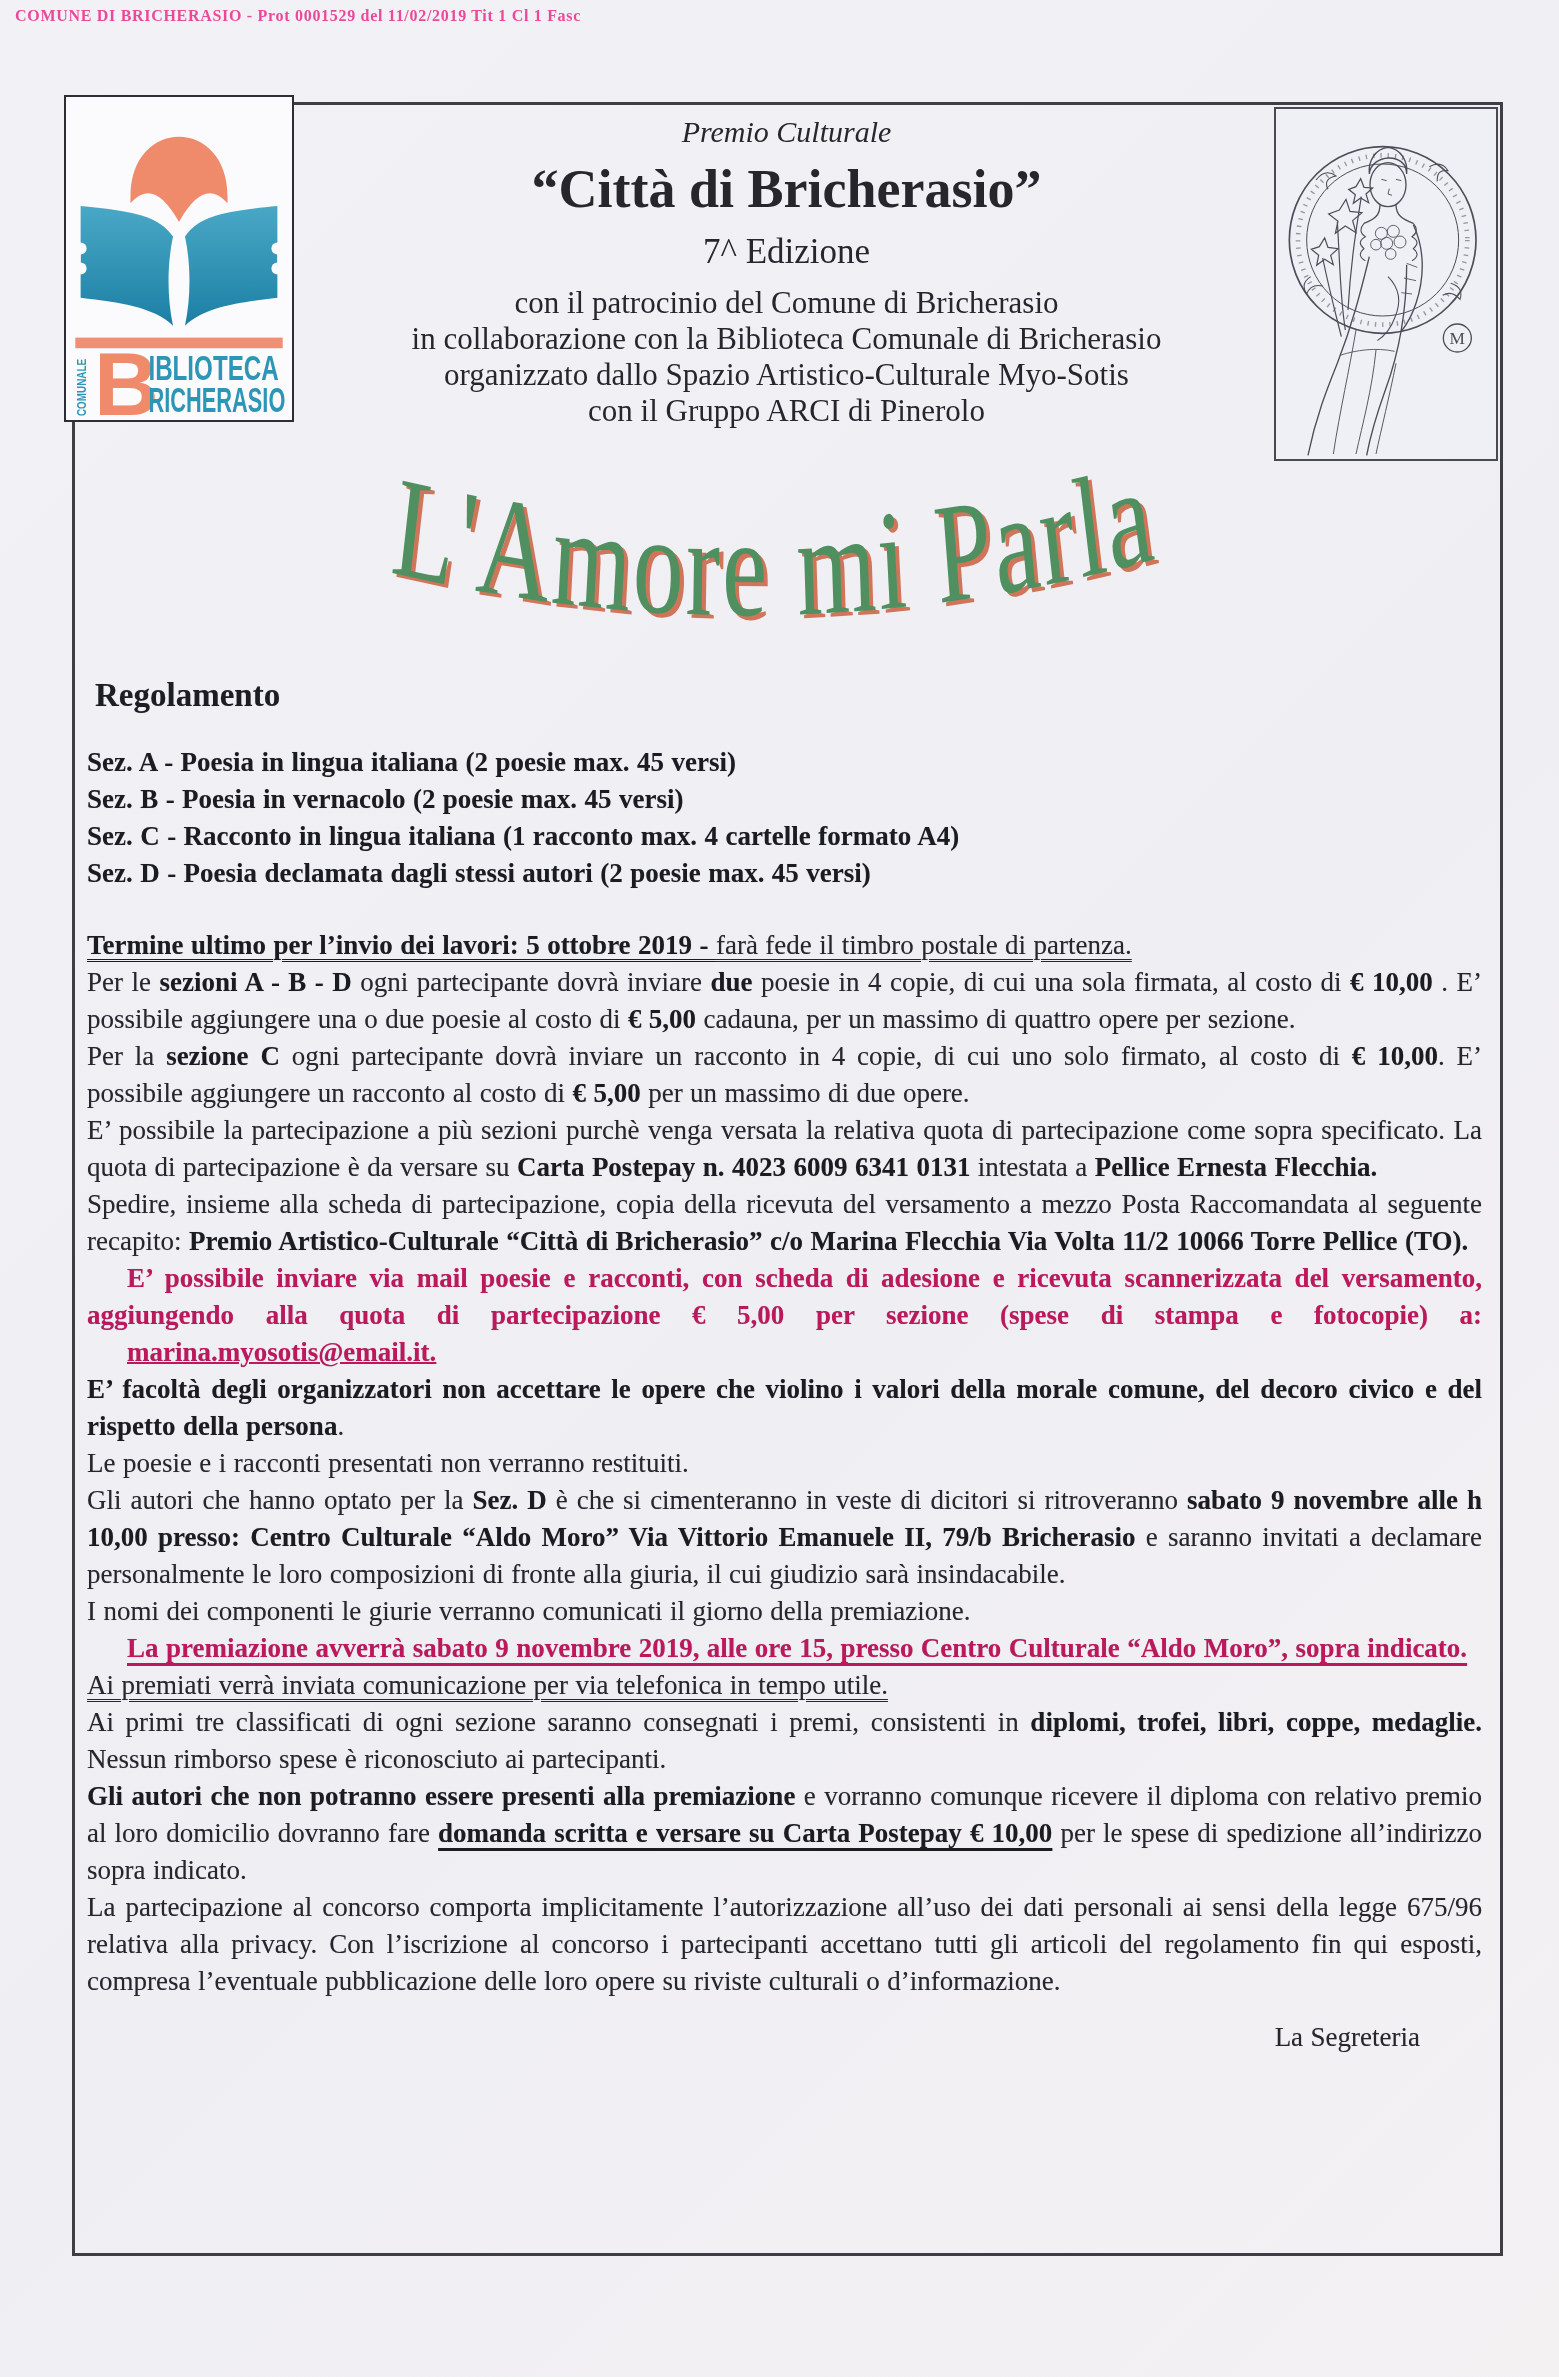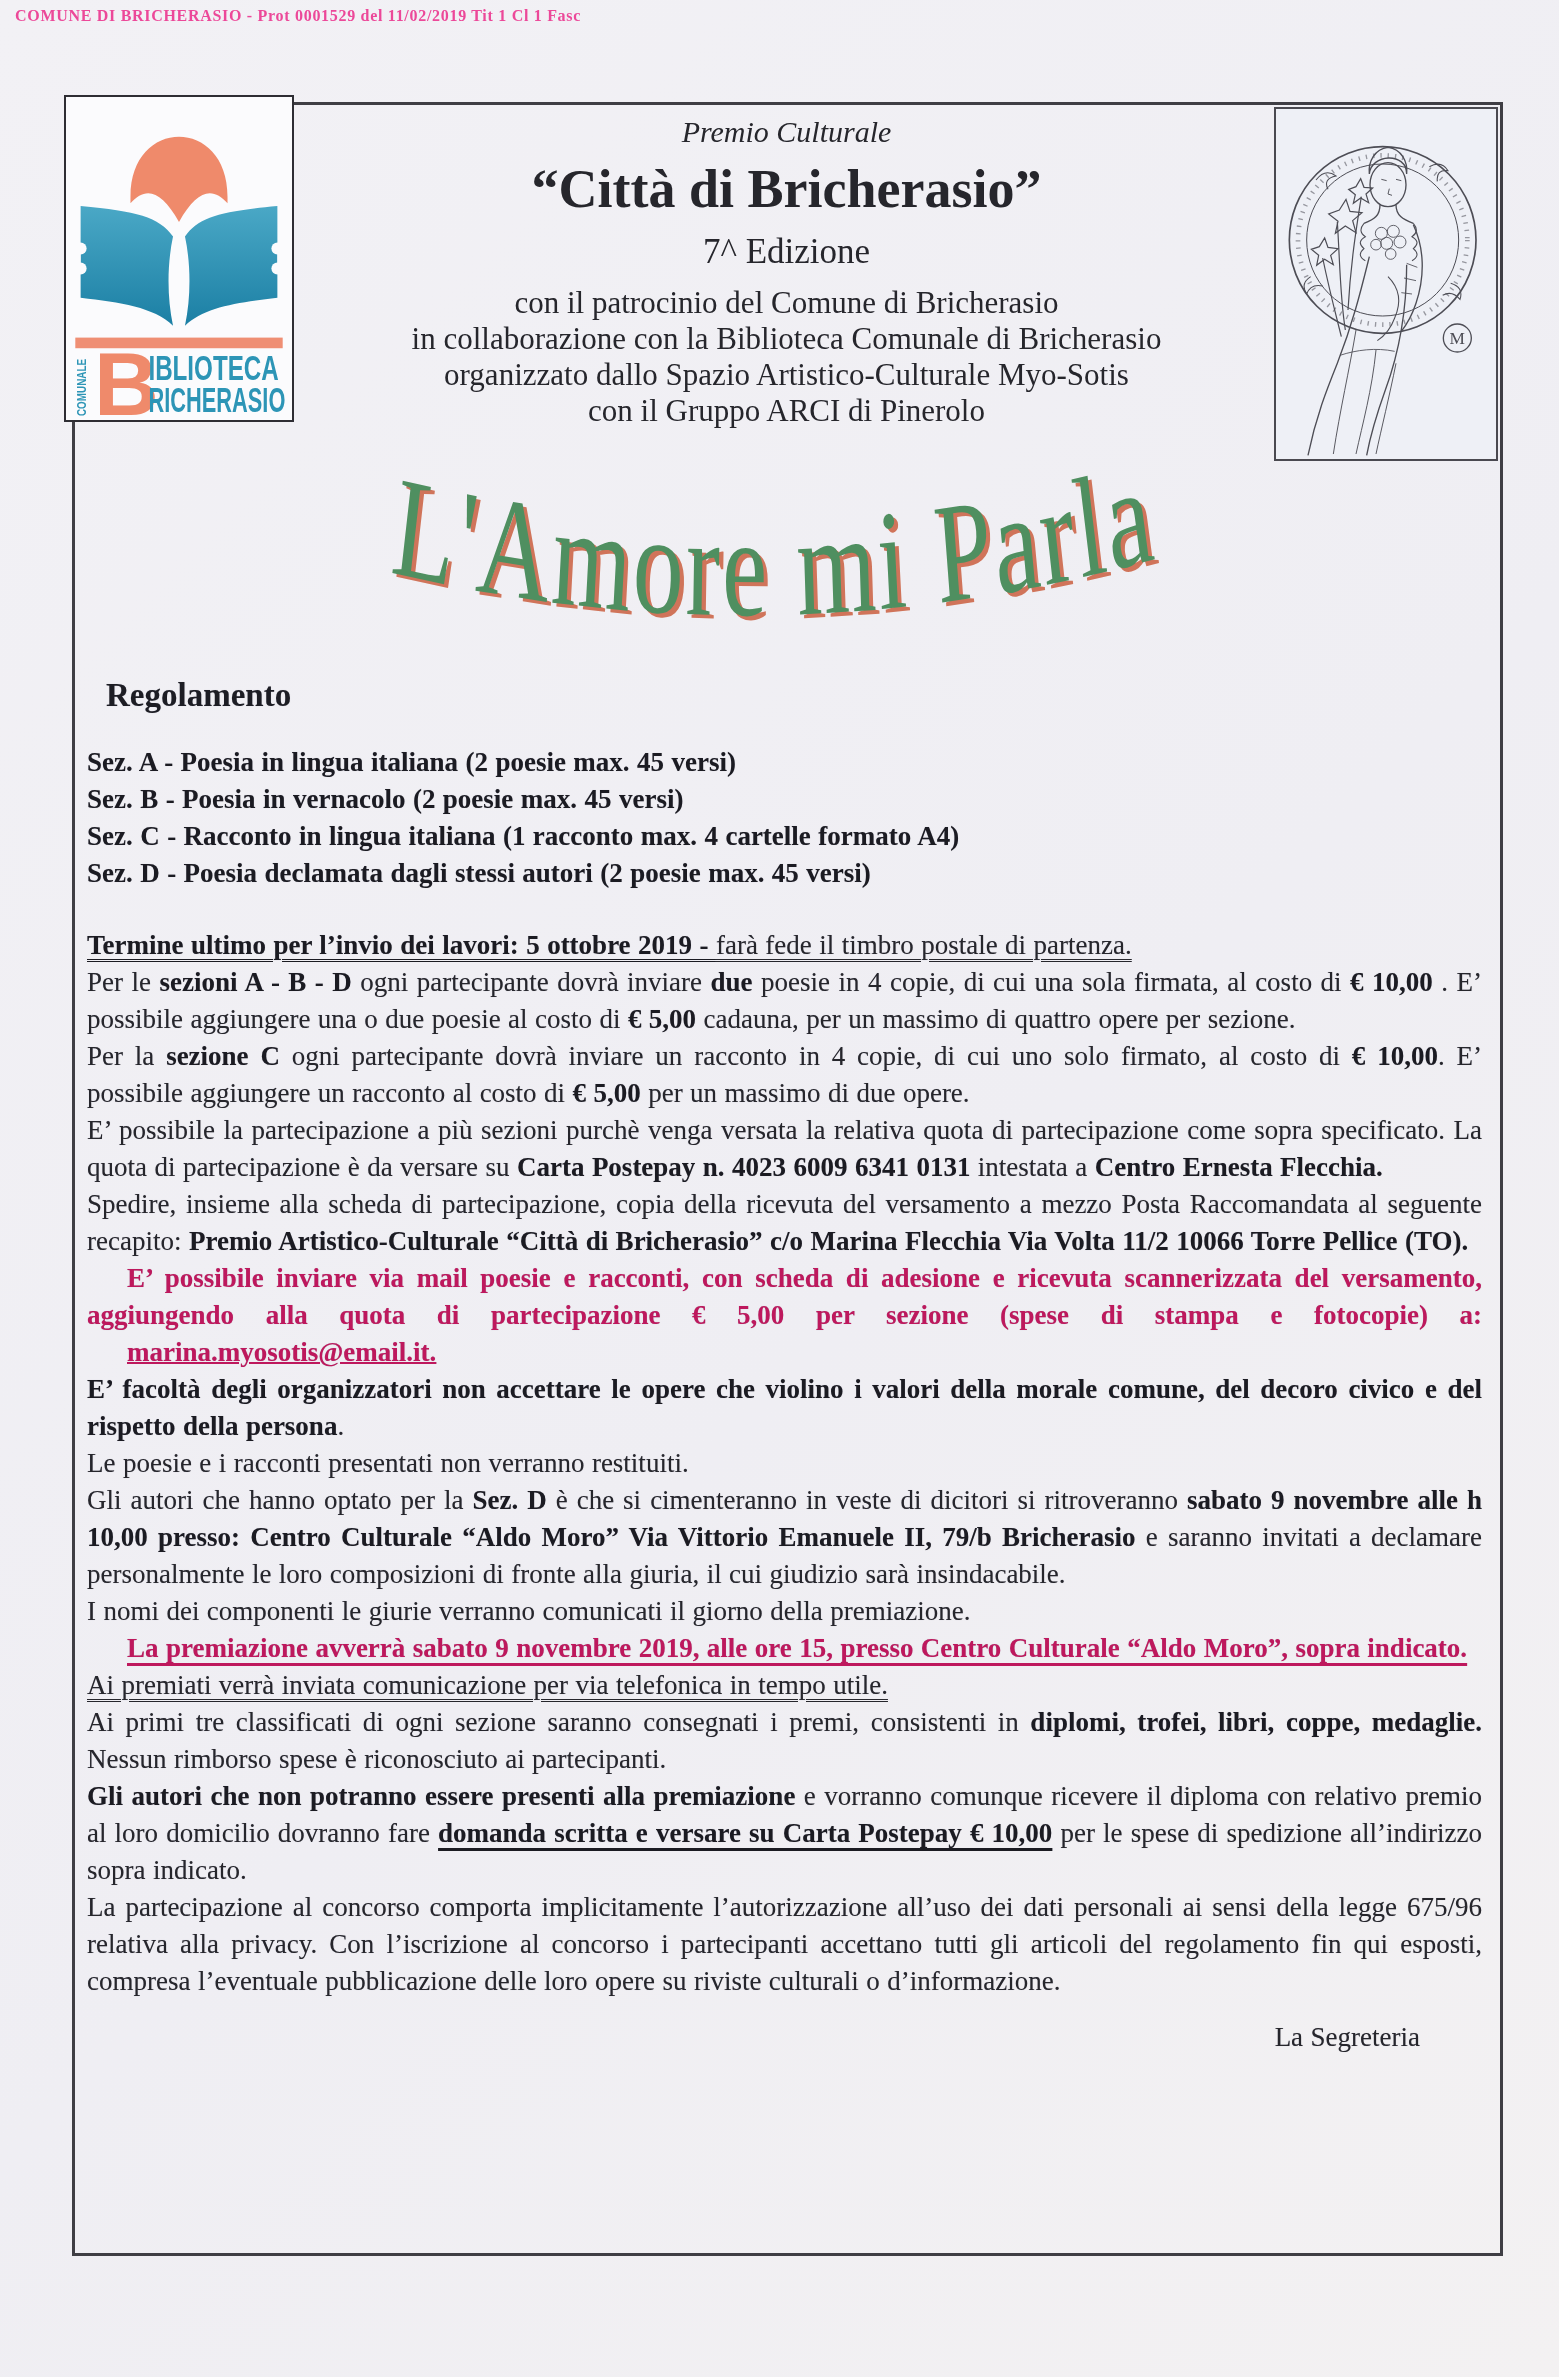--- a/index.html
+++ b/index.html
@@ -44,21 +44,21 @@
   .arc-main{fill:#4f8f60;}
   .arc-wrap text{
     font-family:"Liberation Serif",serif;font-size:150px;letter-spacing:4px;
   }
   
   .content{
     position:absolute;left:87px;top:677px;width:1395px;z-index:2;
     font-size:27px;line-height:37px;
     text-shadow:0 0 0.7px rgba(40,40,70,.30);
   }
-  .reg-head{font-size:33px;font-weight:bold;margin:0 0 30px 19px;color:#1d1d24;}
+  .reg-head{font-size:33px;font-weight:bold;margin:0 0 30px 8px;color:#1d1d24;}
   .para{margin:0;text-align:justify;word-spacing:0.7px;}
   .para.right{text-align:right;padding-right:62px;}
   .b{font-weight:bold;color:#1b1b22;}
   .red{color:#be185d;margin-left:40px;}
   .u{text-decoration-line:underline;text-decoration-thickness:2px;}
   .ud{text-decoration-line:underline;text-decoration-style:double;text-decoration-thickness:1.4px;text-underline-offset:5.4px;}
   .uu{text-decoration-line:underline;text-decoration-thickness:3.4px;text-underline-offset:6.1px;}
   .spacer{width:100%;}
 </style>
 </head>
@@ -176,21 +176,21 @@
   <h2 class="reg-head">Regolamento</h2>
   <div>
       <p class="para"><span class="b">Sez. A  - Poesia in lingua italiana (2 poesie max. 45 versi)</span></p>
       <p class="para"><span class="b">Sez. B  - Poesia in vernacolo (2 poesie max. 45 versi)</span></p>
       <p class="para"><span class="b">Sez. C -  Racconto in lingua italiana (1 racconto max. 4 cartelle formato A4)</span></p>
       <p class="para"><span class="b">Sez. D -  Poesia declamata dagli stessi autori (2 poesie max. 45 versi)</span></p>
       <div class="spacer" style="height: 35px;"></div>
       <p class="para"><span class="b ud">Termine ultimo per l’invio dei lavori: 5 ottobre 2019 - </span><span class="ud">farà fede il timbro postale di partenza.</span></p>
       <p class="para"><span>Per le </span><span class="b">sezioni A - B - D</span><span> ogni partecipante dovrà inviare </span><span class="b">due</span><span> poesie in 4 copie, di cui una sola firmata, al costo di </span><span class="b">€ 10,00</span><span> . E’ possibile aggiungere una o due poesie al costo di </span><span class="b">€ 5,00</span><span> cadauna, per un massimo di quattro opere per sezione.</span></p>
       <p class="para"><span>Per la </span><span class="b">sezione C</span><span> ogni partecipante dovrà inviare un racconto in 4 copie, di cui uno solo firmato, al costo di </span><span class="b">€ 10,00</span><span>. E’ possibile aggiungere un racconto al costo di </span><span class="b">€ 5,00</span><span> per un massimo di due opere.</span></p>
-      <p class="para"><span>E’ possibile la partecipazione a più sezioni purchè venga versata la relativa quota di partecipazione come sopra specificato. La quota di partecipazione è da versare su </span><span class="b">Carta Postepay n.  4023 6009 6341 0131</span><span> intestata a </span><span class="b">Centro Ernesta Flecchia.</span></p>
+      <p class="para"><span>E’ possibile la partecipazione a più sezioni purchè venga versata la relativa quota di partecipazione come sopra specificato. La quota di partecipazione è da versare su </span><span class="b">Carta Postepay n.  4023 6009 6341 0131</span><span> intestata a </span><span class="b">Pellice Ernesta Flecchia.</span></p>
       <p class="para"><span>Spedire, insieme alla scheda di partecipazione, copia della ricevuta del versamento a mezzo Posta Raccomandata al seguente recapito:  </span><span class="b">Premio Artistico-Culturale “Città di Bricherasio” c/o Marina Flecchia Via Volta 11/2 10066 Torre Pellice (TO).</span></p>
       <p class="para"><span class="b red">E’ possibile inviare via mail   poesie e racconti, con   scheda di adesione e ricevuta scannerizzata del versamento, aggiungendo alla quota di partecipazione € 5,00 per sezione (spese di stampa e fotocopie) a: </span><span class="b red u">marina.myosotis@email.it.</span></p>
       <p class="para"><span class="b">E’ facoltà degli organizzatori non accettare le opere che violino i valori della morale comune, del decoro civico e del rispetto della persona</span><span>.</span></p>
       <p class="para"><span>Le poesie e i racconti   presentati non verranno restituiti.</span></p>
       <p class="para"><span>Gli autori che hanno optato per la </span><span class="b">Sez.  D</span><span> è che si cimenteranno in veste di dicitori si ritroveranno </span><span class="b">sabato 9 novembre alle h 10,00 presso:  Centro   Culturale “Aldo Moro” Via Vittorio Emanuele II, 79/b Bricherasio</span><span> e saranno invitati a declamare personalmente le loro composizioni di fronte alla giuria, il cui giudizio sarà insindacabile.</span></p>
       <p class="para"><span>I nomi dei componenti le giurie verranno comunicati il giorno della premiazione.</span></p>
       <p class="para"><span class="b red uu">La premiazione avverrà sabato 9 novembre 2019, alle ore 15, presso Centro Culturale “Aldo Moro”, sopra indicato.</span><span class="red"> </span><span class="ud">Ai premiati verrà inviata comunicazione per via telefonica in tempo utile.</span></p>
       <p class="para"><span>Ai primi tre classificati di ogni sezione saranno consegnati i premi, consistenti in </span><span class="b">diplomi, trofei, libri, coppe, medaglie.</span><span> Nessun rimborso spese è riconosciuto ai partecipanti.</span></p>
       <p class="para"><span class="b">Gli autori che non potranno essere presenti alla premiazione</span><span> e vorranno comunque ricevere il diploma con  relativo premio al loro domicilio dovranno fare </span><span class="b uu">domanda scritta e versare su Carta Postepay  € 10,00</span><span> per le spese di spedizione all’indirizzo sopra indicato.</span></p>
       <p class="para"><span>La partecipazione al concorso comporta implicitamente l’autorizzazione all’uso dei dati personali ai sensi della legge 675/96 relativa alla privacy. Con l’iscrizione al concorso i partecipanti accettano tutti gli articoli del regolamento fin qui esposti, compresa l’eventuale pubblicazione delle loro opere su riviste culturali o d’informazione.</span></p>

